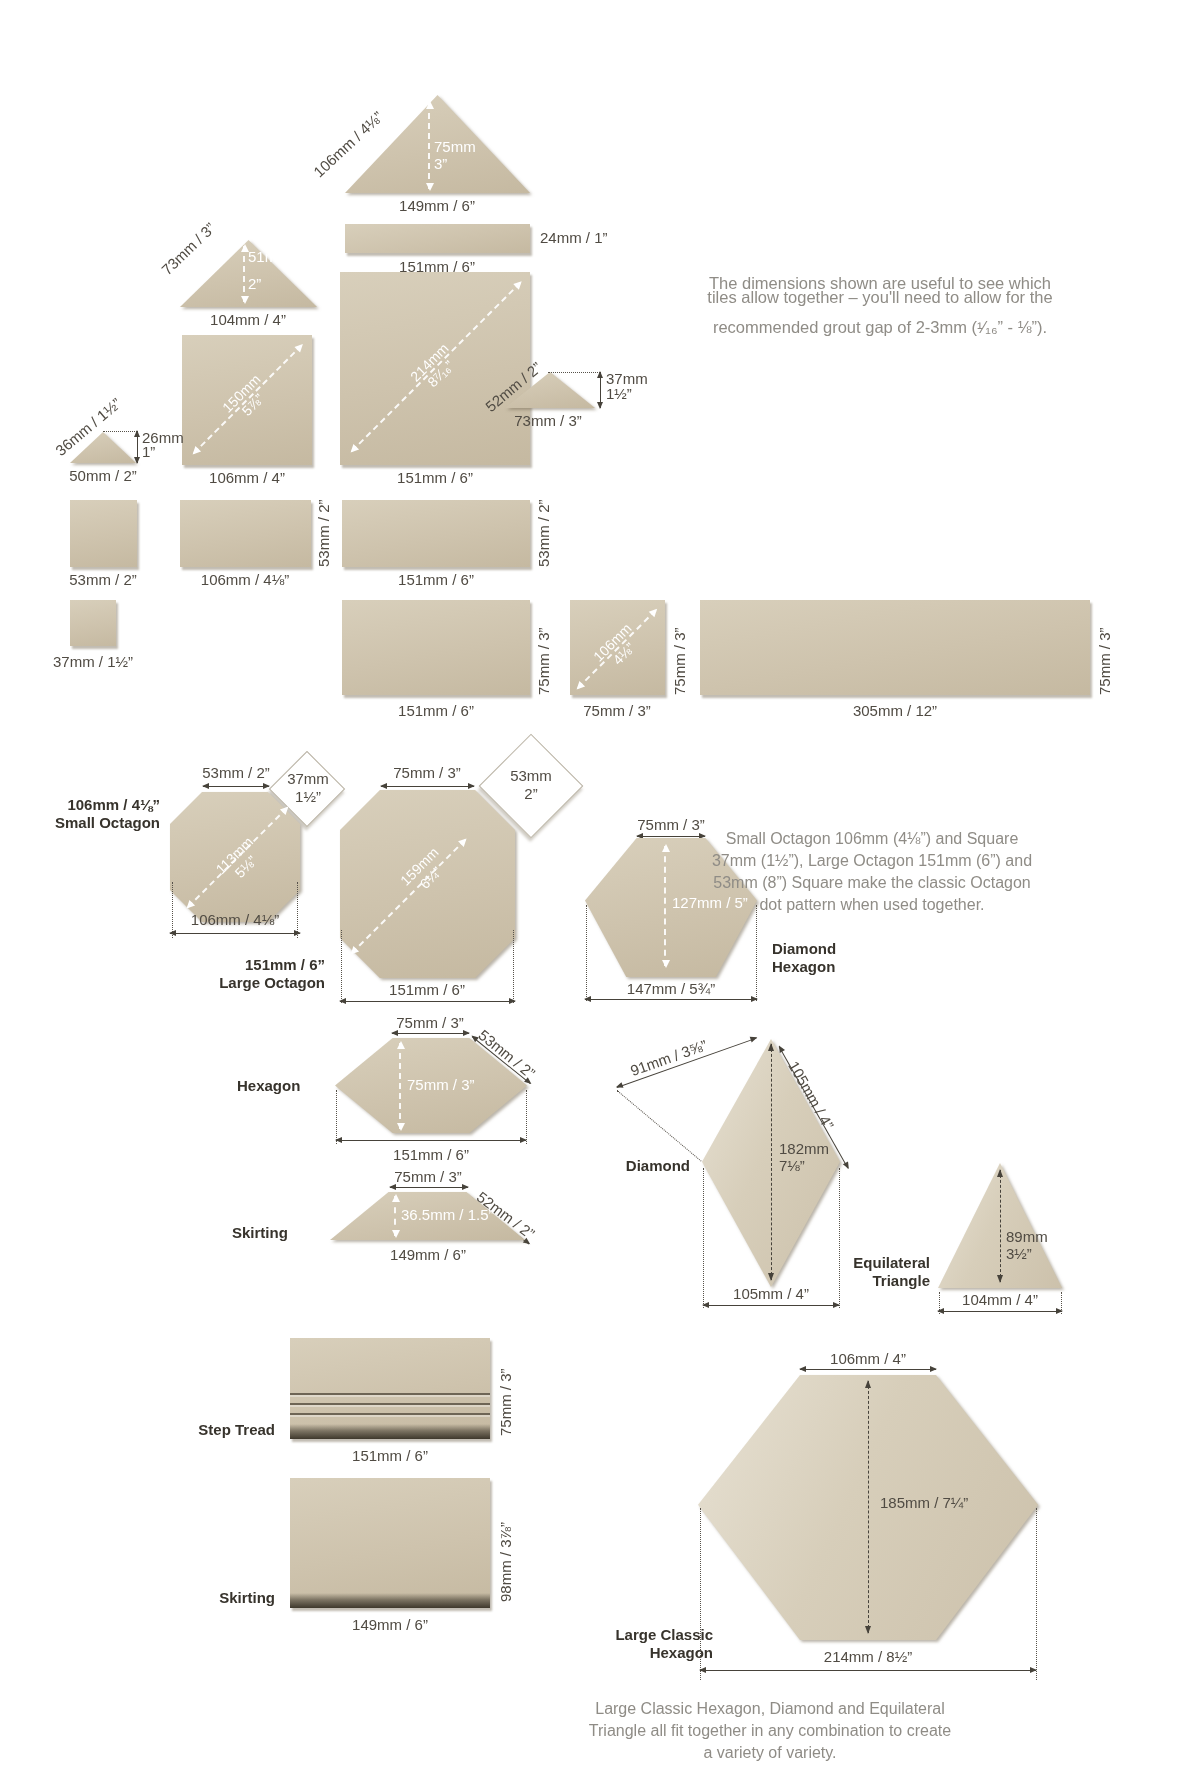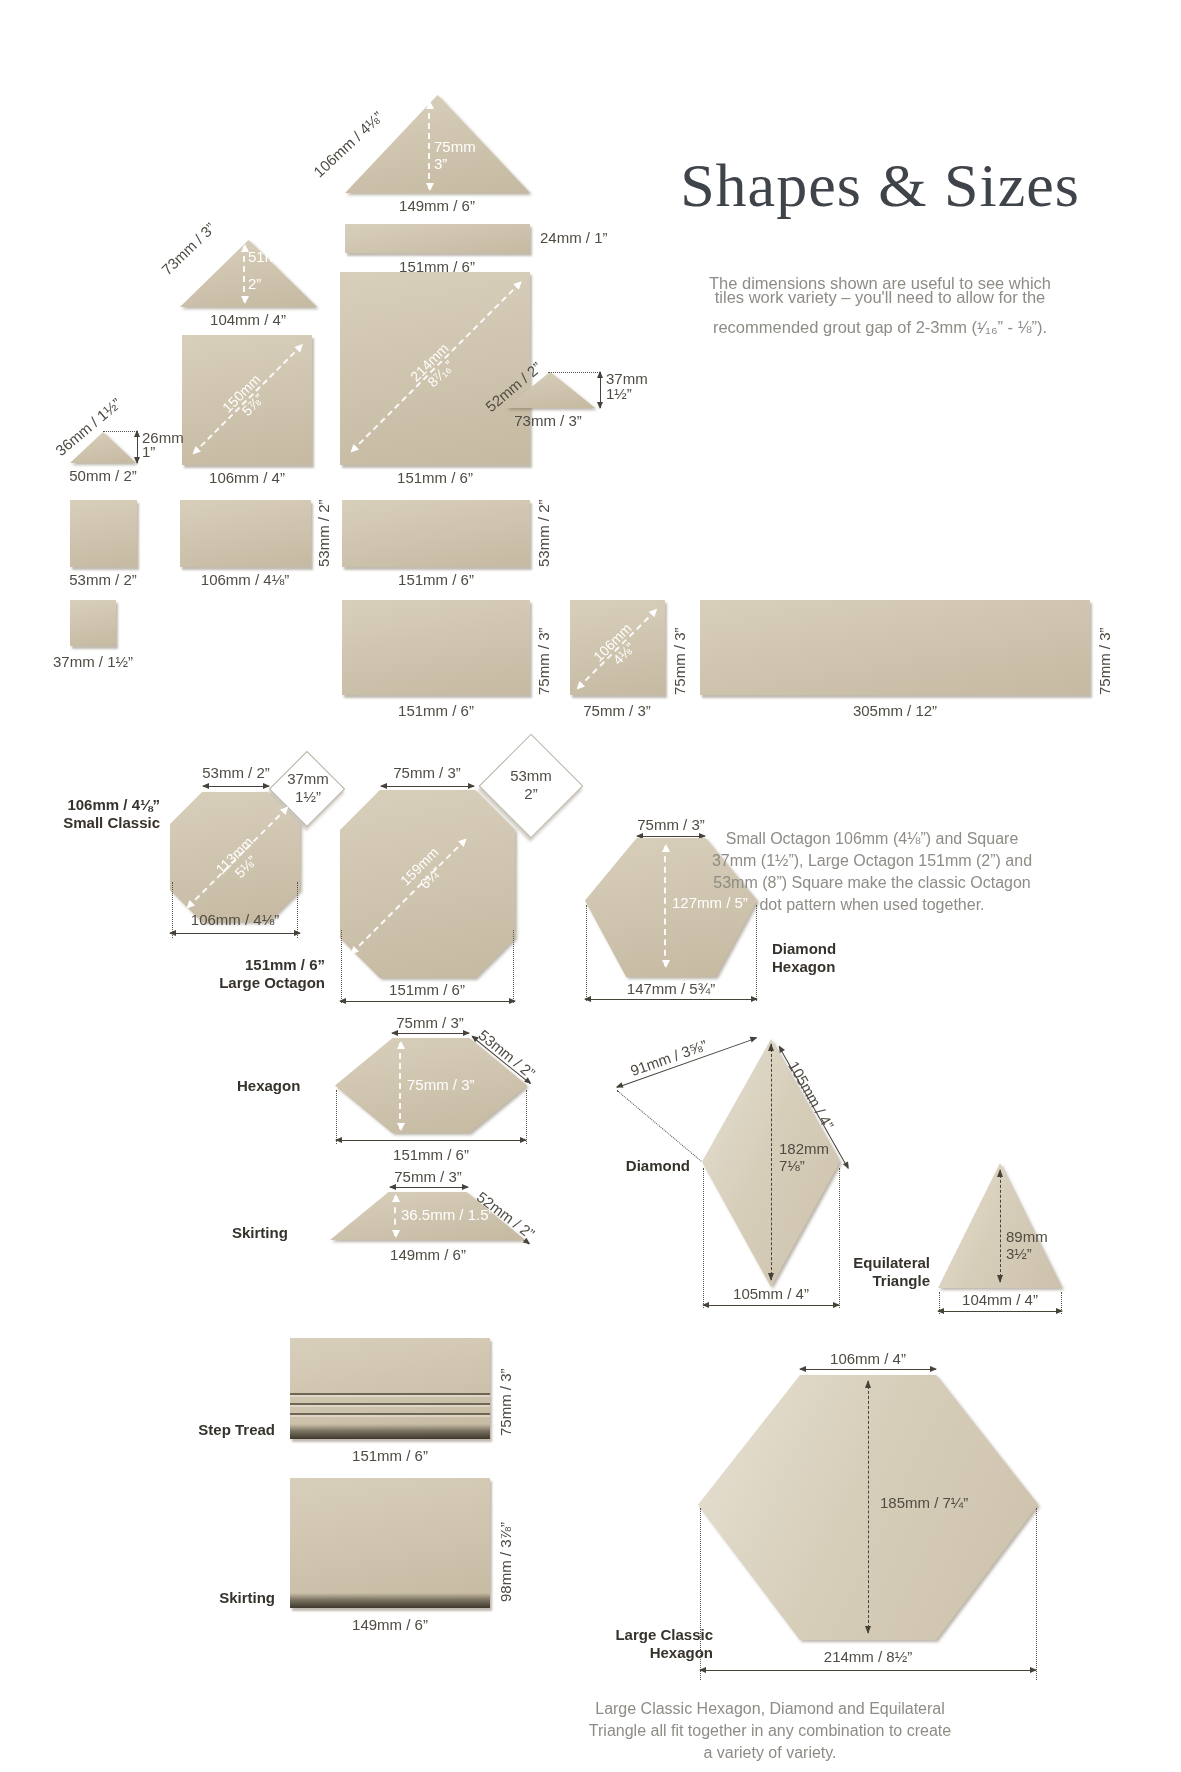--- a/index.html
+++ b/index.html
@@ -53,23 +53,22 @@
   .doth{position:absolute;height:0;border-top:1.5px dotted #57524a;transform-origin:0 50%}
   .dotv{position:absolute;width:0;border-left:1.5px dotted #57524a}
   .groove{position:absolute;height:2px;background:#6e6555;box-shadow:0 2px 0 rgba(255,255,255,.35)}
   .nose{position:absolute;background:linear-gradient(180deg,rgba(62,56,44,0) 0%,rgba(62,56,44,.55) 45%,#3e382c 100%)}
 </style>
 </head>
 <body>
 
 <div id="canvas">
 
-  <div class="title c" style="left:880px;top:150px">Shapes &amp; Sizes</div>
   <div class="muted c" style="left:880px;top:272px">The dimensions shown are useful to see which</div>
-  <div class="muted c" style="left:880px;top:286px">tiles work variety – you'll need to allow for the</div>
+  <div class="muted c" style="left:880px;top:286px">tiles allow together – you'll need to allow for the</div>
   <div class="muted c" style="left:880px;top:316px">recommended grout gap of 2-3mm (¹⁄₁₆” - ⅛”).</div>
 
   <div class="sw" style="left:345px;top:95px;width:185px;height:98px">
     <div class="in" style="clip-path:polygon(50% 0,100% 100%,0 100%)"></div>
     </div>
   <div class="rt" style="left:310px;top:168px;transform:rotate(-43deg)">106mm / 4⅛”</div>
   <div class="vaw" style="left:428px;top:103px;height:86px"></div>
   <div class="lbl w" style="left:434px;top:138px">75mm</div>
   <div class="lbl w" style="left:434px;top:155px">3”</div>
   <div class="lbl c" style="left:437px;top:197px">149mm / 6”</div>
@@ -153,21 +152,21 @@
   <div class="lbl c" style="left:308px;top:788px">1½”</div>
   <div class="sw" style="left:170px;top:792px;width:130px;height:130px">
     <div class="in" style="clip-path:polygon(24.6% 0,75.4% 0,100% 24.6%,100% 75.4%,75.4% 100%,24.6% 100%,0 75.4%,0 24.6%)"></div>
     </div>
   <div class="dg" style="left:188px;top:906px;width:140px;transform:rotate(-45deg)"></div>
   <div class="dlab" style="left:200px;top:845px;width:80px;transform:rotate(-45deg)">
     <span>113mm</span><br>
     <span>5⅛”</span></div>
   <div class="nm r" style="left:55px;top:796px;width:105px">
     <span>106mm / 4⅛”</span><br>
-    <span>Small Classic</span></div>
+    <span>Small Octagon</span></div>
   <div class="dotv" style="left:172px;top:882px;height:56px"></div>
   <div class="dotv" style="left:297px;top:882px;height:56px"></div>
   <div class="lbl c" style="left:235px;top:911px">106mm / 4⅛”</div>
   <div class="ha" style="left:170px;top:933px;width:130px"></div>
 
   <div class="lbl c" style="left:427px;top:764px">75mm / 3”</div>
   <div class="ha" style="left:381px;top:786px;width:93px"></div>
   <div class="wsq" style="left:494px;top:749px;width:72px;height:72px"></div>
   <div class="lbl c" style="left:531px;top:767px">53mm</div>
   <div class="lbl c" style="left:531px;top:785px">2”</div>
@@ -195,21 +194,21 @@
   <div class="lbl w" style="left:672px;top:894px">127mm / 5”</div>
   <div class="nm" style="left:772px;top:940px">
     <span>Diamond</span><br>
     <span>Hexagon</span></div>
   <div class="dotv" style="left:586px;top:905px;height:96px"></div>
   <div class="dotv" style="left:756px;top:905px;height:96px"></div>
   <div class="lbl c" style="left:671px;top:980px">147mm / 5¾”</div>
   <div class="ha" style="left:585px;top:999px;width:172px"></div>
 
   <div class="muted c" style="left:872px;top:828px;font-size:16px">Small Octagon 106mm (4⅛”) and Square</div>
-  <div class="muted c" style="left:872px;top:850px;font-size:16px">37mm (1½”), Large Octagon 151mm (2”) and</div>
+  <div class="muted c" style="left:872px;top:850px;font-size:16px">37mm (1½”), Large Octagon 151mm (6”) and</div>
   <div class="muted c" style="left:872px;top:872px;font-size:16px">53mm (8”) Square make the classic Octagon</div>
   <div class="muted c" style="left:872px;top:894px;font-size:16px">dot pattern when used together.</div>
 
   <div class="nm" style="left:237px;top:1077px">Hexagon</div>
   <div class="lbl c" style="left:430px;top:1014px">75mm / 3”</div>
   <div class="ha" style="left:392px;top:1033px;width:77px"></div>
   <div class="rt" style="left:486px;top:1026px;transform:rotate(39deg)">53mm / 2”</div>
   <div class="ha" style="left:472px;top:1036px;width:75px;transform:rotate(39deg)"></div>
   <div class="sw" style="left:335px;top:1038px;width:192px;height:95px">
     <div class="in" style="clip-path:polygon(30% 0,70% 0,100% 50%,70% 100%,30% 100%,0 50%)"></div>

